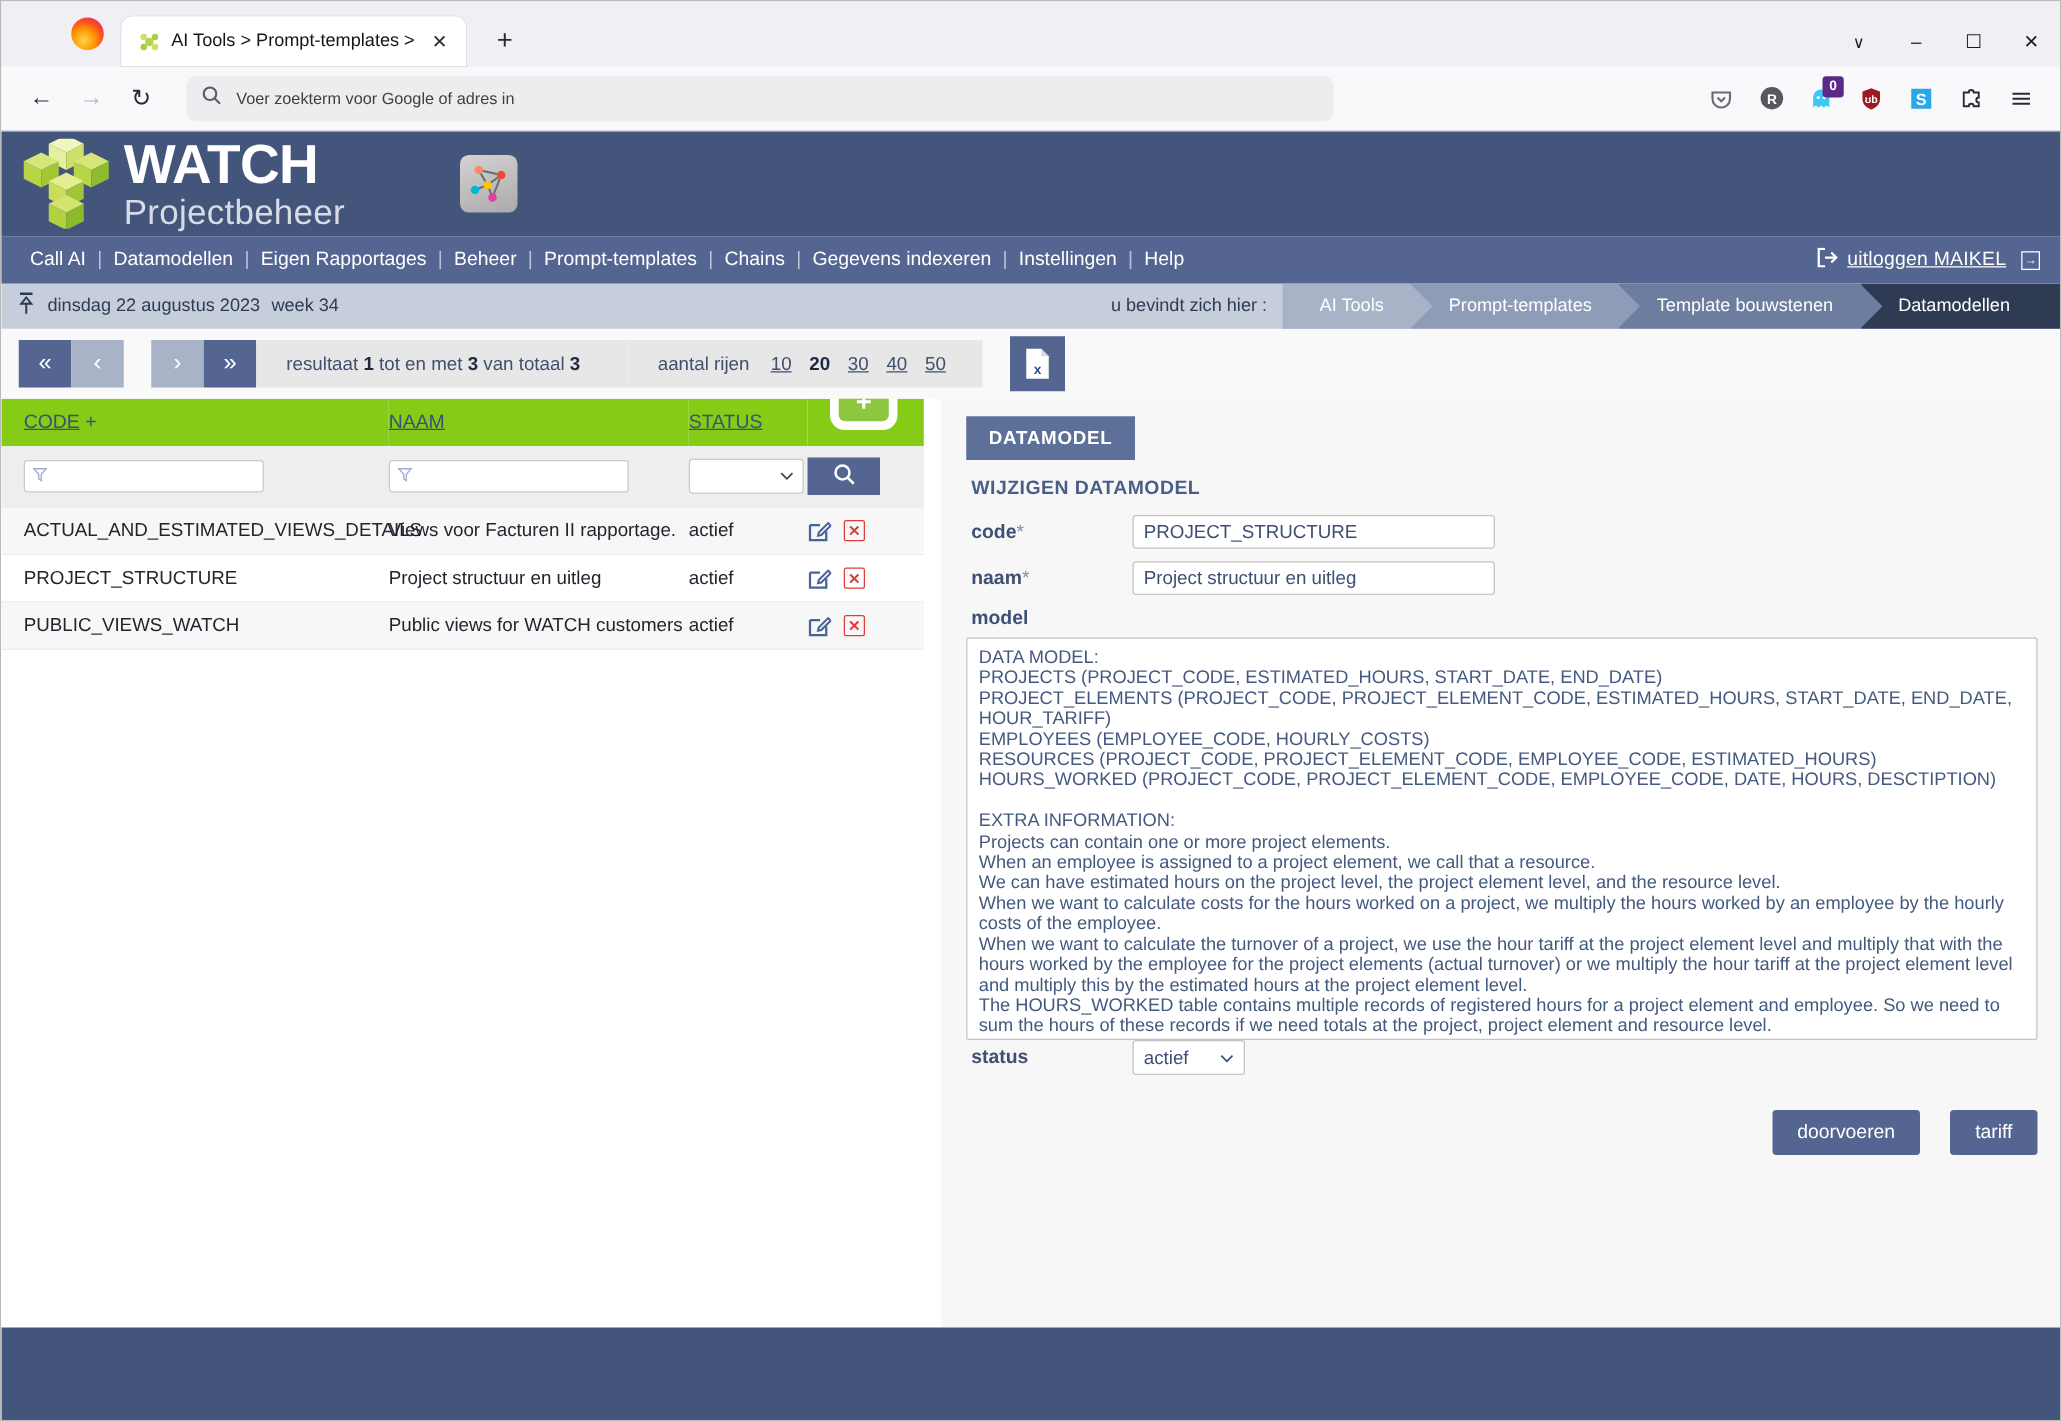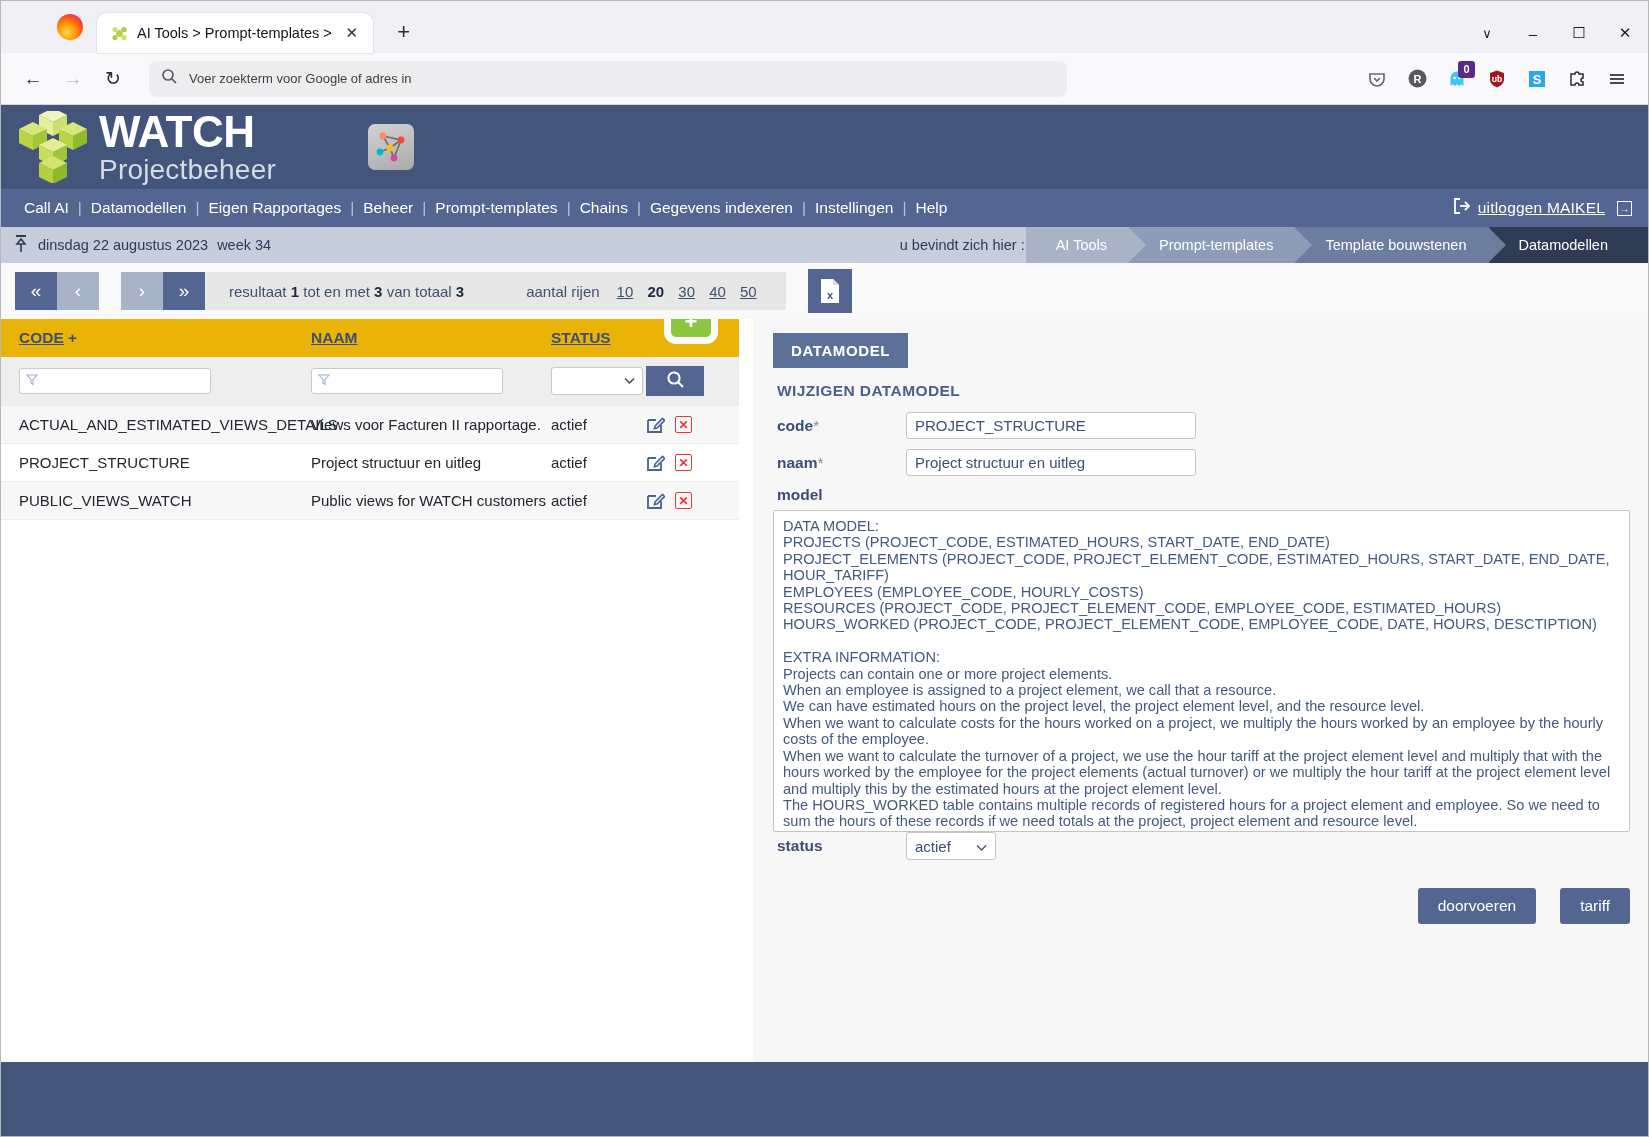--- a/index.html
+++ b/index.html
@@ -67,21 +67,21 @@
   .logout .txt { text-decoration:underline; letter-spacing:0.2px; }
   .logout .sq { border:1.6px solid #ffffff; width:15px; height:15px; display:flex;
                 align-items:center; justify-content:center; font-size:10px; margin-left:5px;}
 
   .crumbbar { height:36px; background:#c6cddb; display:flex; align-items:center;
               font-size:14.5px; color:#2e3b56; flex:none; position:relative; }
   .dateinfo { display:flex; align-items:center; gap:9px; padding-left:12px; }
   .crumbs { margin-left:auto; display:flex; align-items:stretch; height:36px; }
   .crumb { display:flex; align-items:center; padding:0 22px 0 30px; color:#ffffff;
            font-size:14.5px; position:relative; white-space:nowrap;}
-  .crumb.here { color:#2e3b56; background:transparent; padding-right:1px; }
+  .crumb.here { color:#2e3b56; background:transparent; padding-right:12px; }
   .crumb .arw { position:absolute; right:-17px; top:0; width:18px; height:36px; z-index:3; }
   .c1 { background:#a8b3c8; } .c2 { background:#8f9cb7; }
   .c3 { background:#6d7d9f; } .c4 { background:#2e3b52; padding-right:40px;}
 
   .content { flex:1; display:flex; flex-direction:column; background:#fff; overflow:hidden;}
   .toolbar { height:56px; background:#f9f9f9; display:flex; align-items:center; padding:0 14px;
              gap:0; flex:none; }
   .pagergroup { display:flex; height:38px; }
   .pbtn { width:42px; height:38px; display:flex; align-items:center; justify-content:center;
           color:#ffffff; font-size:19px; }
@@ -96,22 +96,22 @@
   .tbspacer { width:14px; height:38px; background:#e7e7e7; }
   .xlsbtn { width:44px; height:44px; background:#536590; display:flex; align-items:center;
             justify-content:center; }
 
   .panes { flex:1; display:flex; overflow:hidden; }
   .leftpane { width:752px; flex:none; position:relative; }
   .addbtn { position:absolute; right:42px; top:-12px; width:40px; height:30px; background:#8dc63f;
             border-radius:5px; color:#fff; font-size:22px; font-weight:bold; display:flex;
             align-items:center; justify-content:center; box-shadow:0 0 0 7px #ffffff; z-index:5;}
   table.grid { width:738px; border-collapse:collapse; table-layout:fixed; }
-  table.grid th { background:#eab308; text-align:left; padding:10px 0 10px 0; font-size:15.5px;
-                  color:#3c4f77; font-weight:bold; }
+  table.grid th { background:#84cc16; text-align:left; padding:10px 0 10px 0; font-size:15.5px;
+                  color:#3c4f77; font-weight:normal; }
   table.grid th .u { text-decoration:underline; }
   .colcode { width:310px; padding-left:18px !important; }
   .colnaam { width:240px; }
   .colstat { width:95px; }
   .colact  { width:93px; }
   tr.filters td { background:#eeeeee; padding:4px 6px 10px 0; }
   tr.filters td.f1 { padding-left:18px; }
   .finput { width:192px; height:26px; border:1px solid #c9c9c9; border-radius:3px; background:#fff;
             display:flex; align-items:center; padding-left:6px; }
   .finput .fi { color:#9fb0cf; font-size:13px; }

